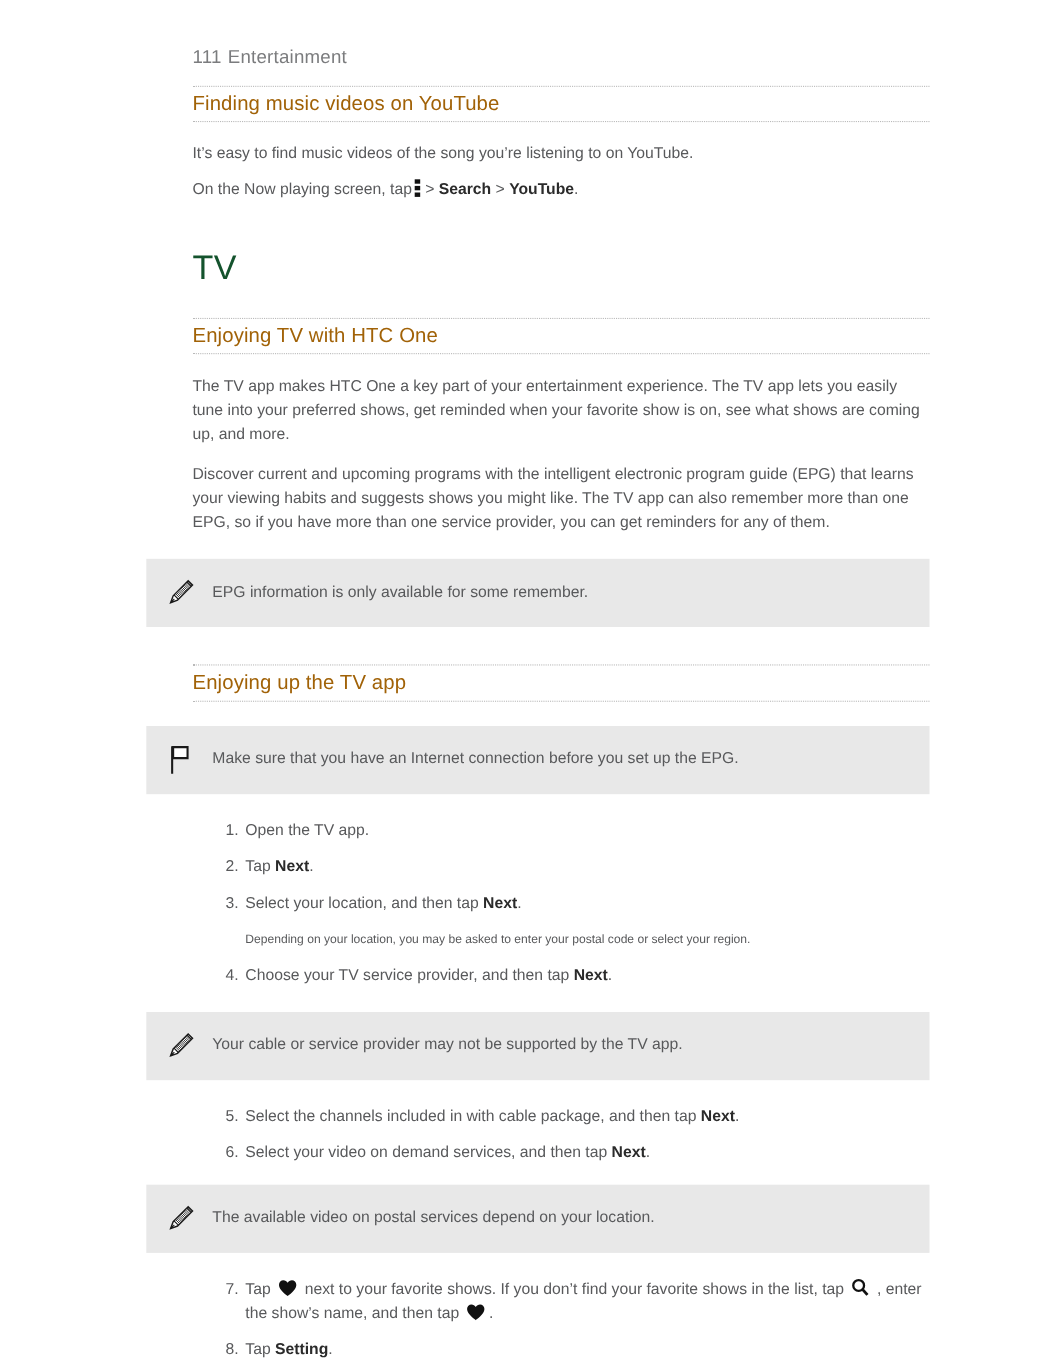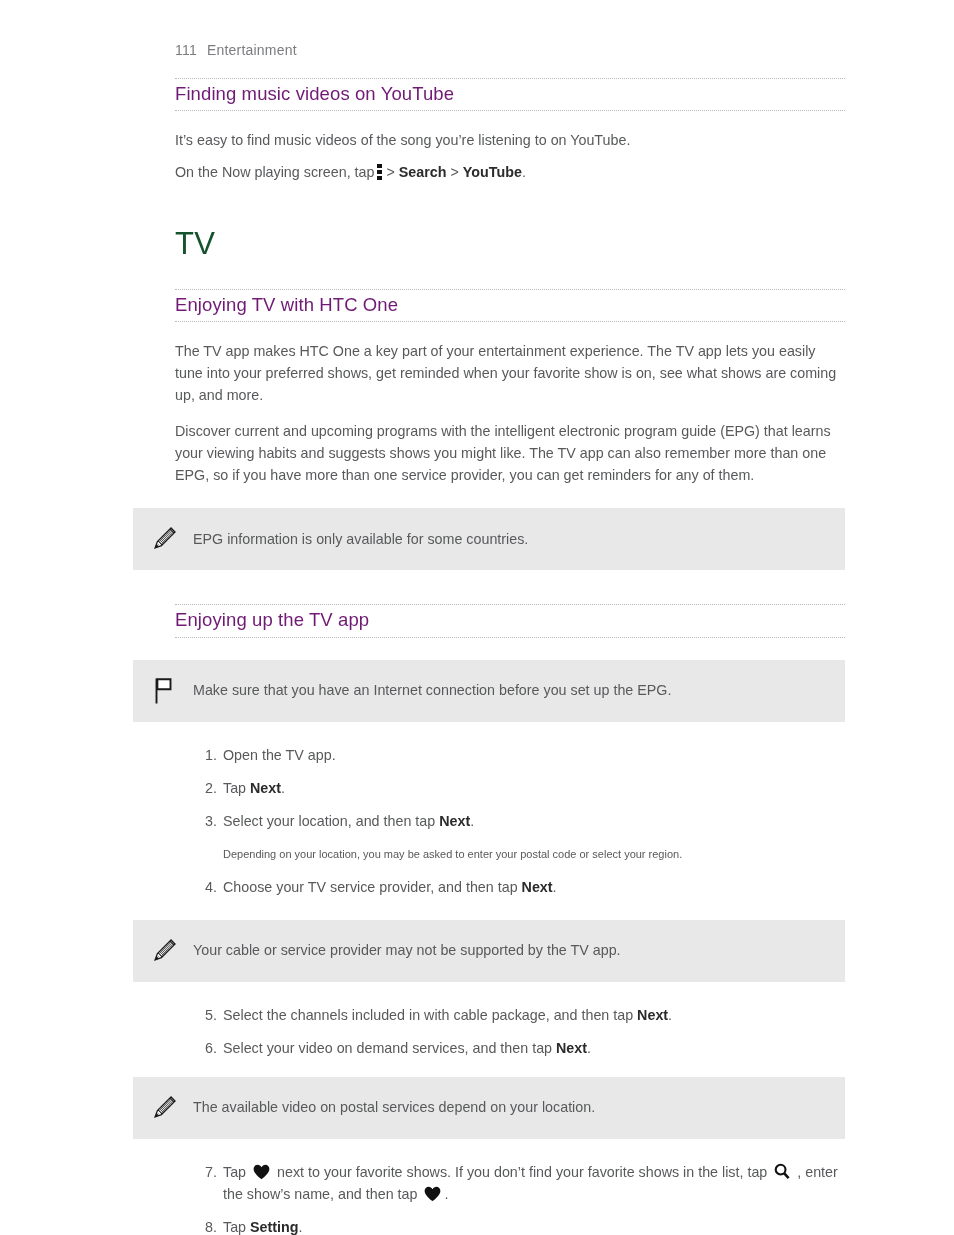--- a/index.html
+++ b/index.html
@@ -21,40 +21,40 @@
     height: 1235px;
     background: #ffffff;
     overflow: hidden;
   }
 
   
   .page-header {
     position: absolute;
     left: 175px;
     top: 42px;
-    font-size: 14px;
+    font-size: 17px;
     color: #7b7c7e;
     letter-spacing: 0.2px;
   }
   .page-header .pg-num {
     display: inline-block;
     min-width: 32px;
   }
 
   
   .content {
     position: absolute;
     left: 175px;
     top: 78px;
     width: 670px;
   }
 
   
   .h3 {
-    color: #701a75;
+    color: #a16207;
     font-size: 18.5px;
     font-weight: normal;
     letter-spacing: 0.1px;
     border-top: 1px dotted #b9b9b9;
     border-bottom: 1px dotted #b9b9b9;
     padding: 4px 0 5px 0;
     margin: 0;
     line-height: 1.2;
   }
   .h1 {
@@ -234,21 +234,21 @@
               <line x1="14.4" y1="15.0" x2="19.7" y2="15.0"></line>
               <line x1="14.4" y1="16.4" x2="19.7" y2="16.4"></line>
               <line x1="14.4" y1="17.8" x2="19.7" y2="17.8"></line>
               <line x1="14.4" y1="19.2" x2="19.7" y2="19.2"></line>
               <line x1="14.4" y1="20.6" x2="19.7" y2="20.6"></line>
             </g>
             <path d="M15.6 26.6 L17 29.6 L18.4 26.6 Z" fill="#1a1a1a"></path>
           </g>
         </svg>
       </span>
-      <span class="note-text">EPG information is only available for some countries.</span>
+      <span class="note-text">EPG information is only available for some remember.</span>
     </div>
 
     <div class="spacer-34"></div>
 
     <h3 class="h3">Enjoying up the TV app</h3>
 
     <div class="spacer-22"></div>
 
     <div class="notebox">
       <span class="note-icon">

